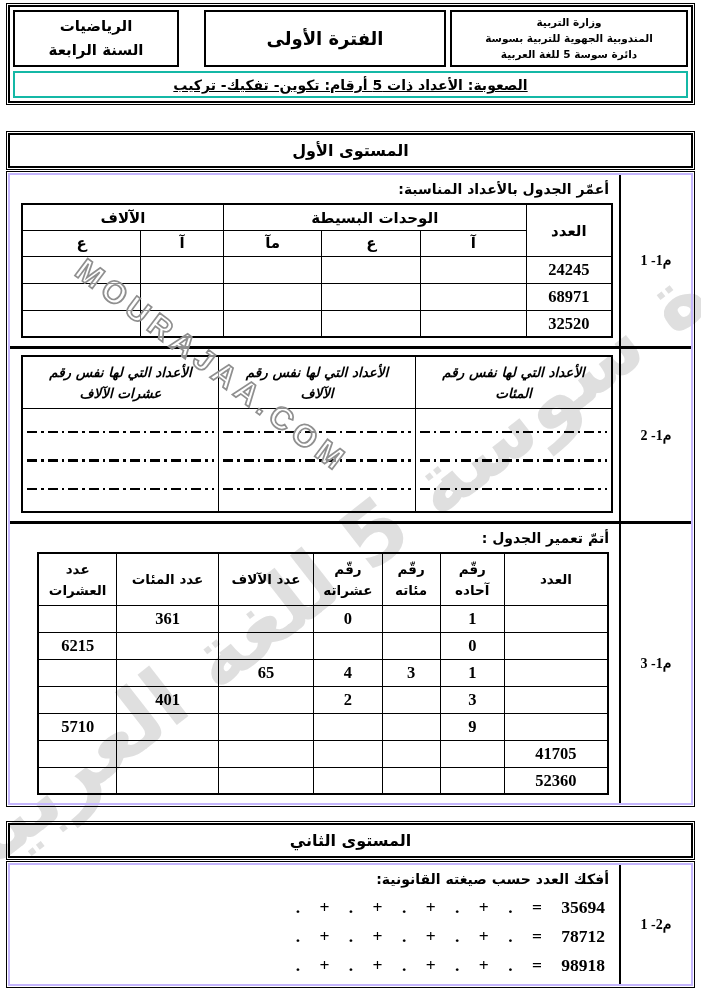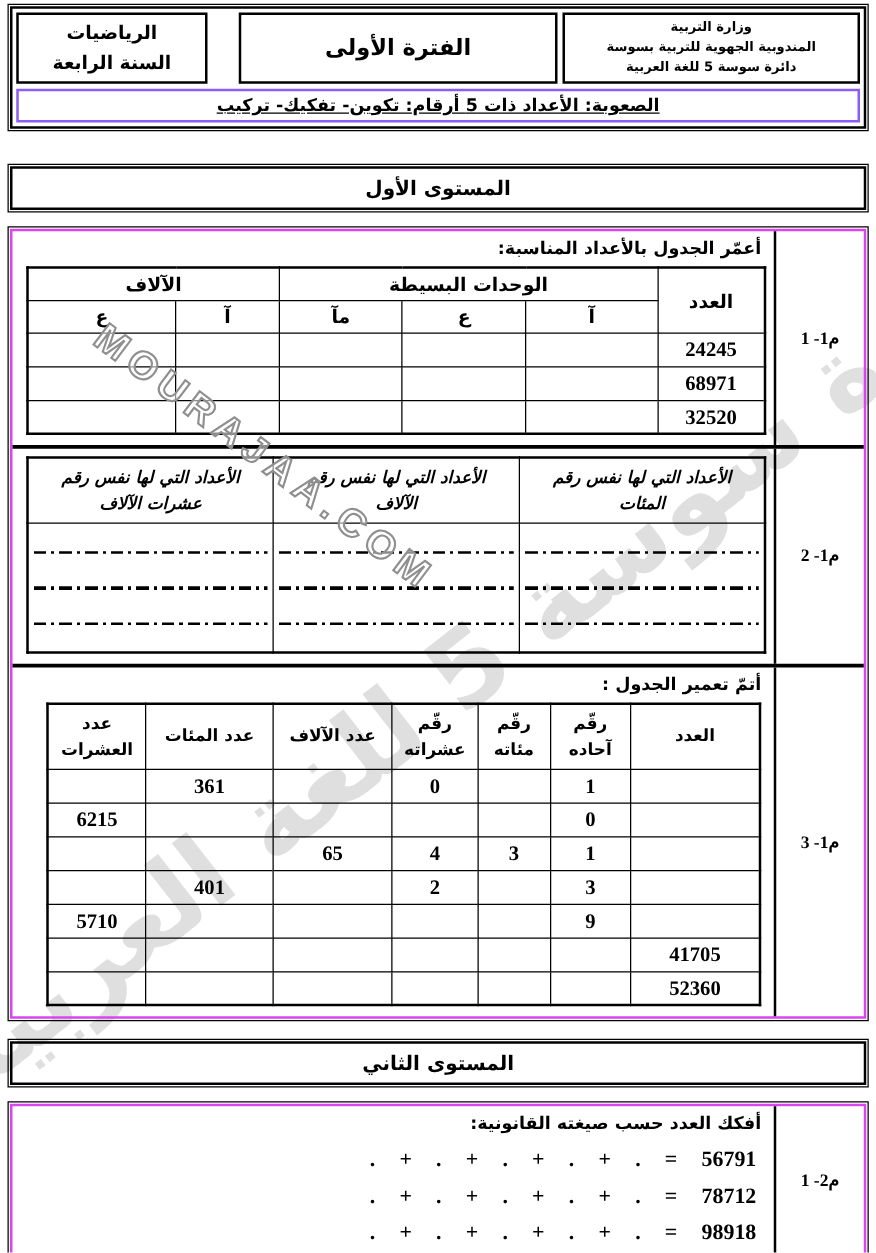--- a/index.html
+++ b/index.html
@@ -9,32 +9,32 @@
     position: relative; overflow: hidden;
   }
   .page { position: relative; z-index: 1; padding: 5px 8px 0; }
 
   
   .hdr { border: 2px solid #000; outline: 1px solid #000; outline-offset: 1px; padding: 3px; }
   .hdr-row { display: flex; flex-direction: row-reverse; gap: 4px; }
   .hdr-cell { border: 2px solid #000; background: transparent; }
   .hdr-ministry { width: 238px; text-align: center; font-weight: bold; font-size: 10.5px; line-height: 1.5; padding: 3px 2px; }
   .hdr-period { flex: 1; display: flex; align-items: center; justify-content: center; font-weight: bold; font-size: 18px; margin-left: 21px; }
-  .hdr-subject { width: 153px; display: flex; flex-direction: column; align-items: center; justify-content: center; font-weight: bold; font-size: 15px; line-height: 1.55; padding: 2px; }
-  .hdr-difficulty { margin-top: 4px; border: 2px solid #8b5cf6; text-align: center; font-weight: bold; font-size: 14px; padding: 4px 0 3px; direction: rtl; }
+  .hdr-subject { width: 166px; display: flex; flex-direction: column; align-items: center; justify-content: center; font-weight: bold; font-size: 15px; line-height: 1.55; padding: 2px; }
+  .hdr-difficulty { margin-top: 4px; border: 2px solid #14b8a6; text-align: center; font-weight: bold; font-size: 14px; padding: 4px 0 3px; direction: rtl; }
   .hdr-difficulty span { text-decoration: underline; }
 
   
   .title-bar {
     margin-top: 30px; border: 2px solid #000; outline: 1px solid #000; outline-offset: 1px;
     text-align: center; font-weight: bold; font-size: 16px; padding: 6px 0;
   }
 
   
-  .block { border: 2px solid #d946ef; outline: 1px solid #000; outline-offset: 1px; margin-top: 15px; }
+  .block { border: 2px solid #c4b5fd; outline: 1px solid #000; outline-offset: 1px; margin-top: 5px; }
   .section { display: flex; align-items: stretch; }
   .section + .section { border-top: 3px solid #000; }
   .sec-content { flex: 1; direction: rtl; padding: 4px 6px 8px; min-width: 0; }
   .sec-label {
     width: 72px; border-left: 2.5px solid #000; display: flex; align-items: center; justify-content: center;
     font-weight: bold; font-size: 14px; direction: rtl; font-family: "Liberation Serif", serif;
   }
   .instr { font-weight: bold; font-size: 14px; padding: 2px 4px 6px; }
 
   table { border-collapse: collapse; direction: rtl; }
@@ -300,21 +300,21 @@
 
   <div class="title-bar" style="margin-top:18px">المستوى الثاني</div>
 
   <div class="block">
     <div class="section">
       <div class="sec-content" style="padding-bottom:4px">
         <div class="instr">أفكك العدد حسب صيغته القانونية:</div>
         <div class="eq-line">
           <span>. + . + . + . + .</span>
           <span>=</span>
-          <span>56791</span>
+          <span>35694</span>
         </div>
         <div class="eq-line">
           <span>. + . + . + . + .</span>
           <span>=</span>
           <span>78712</span>
         </div>
         <div class="eq-line">
           <span>. + . + . + . + .</span>
           <span>=</span>
           <span>98918</span>

